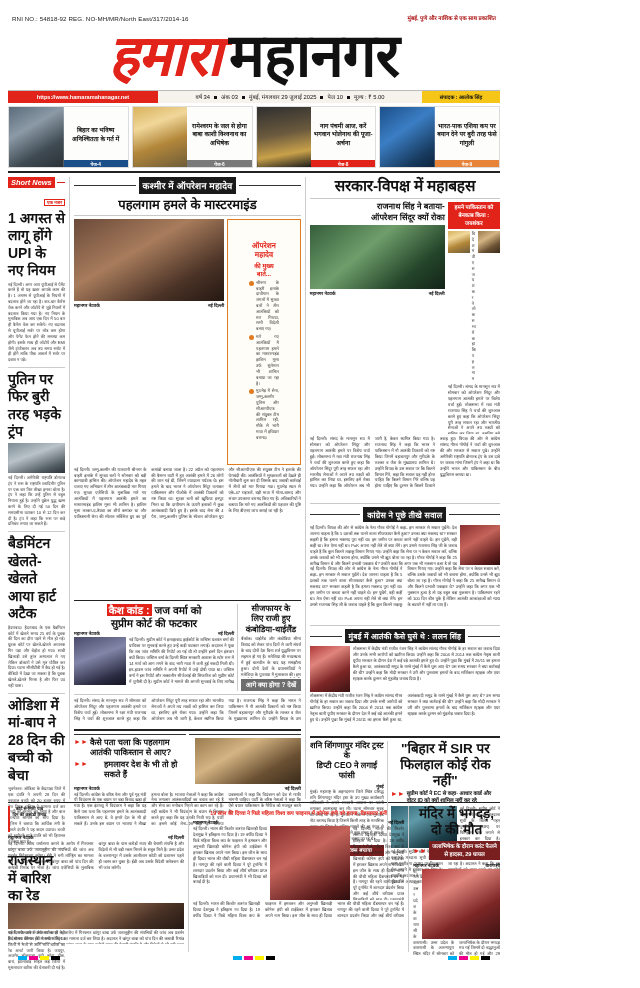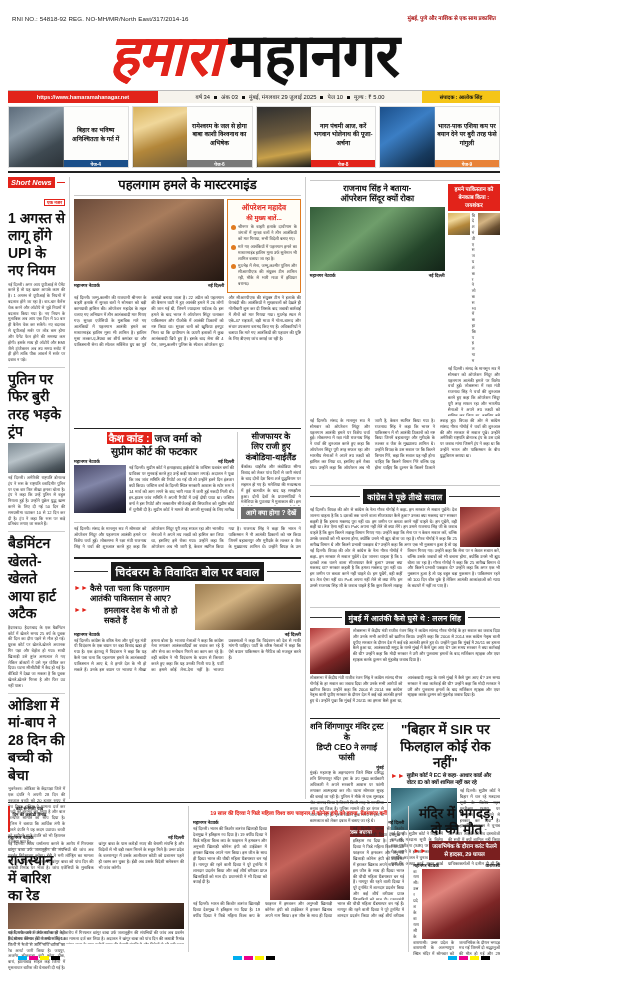--- a/index.html
+++ b/index.html
@@ -103,38 +103,38 @@
   .banner-wrap .ln { flex:1; height:1px; background:#333; }
 
   .headline-xl { font-size:15.5px; font-weight:bold; color:#111; line-height:1.18;
                  text-align:center; letter-spacing:-.2px; }
   .headline-l  { font-size:13px; font-weight:bold; color:#111; line-height:1.2;
                  text-align:center; }
   .headline-m  { font-size:10.5px; font-weight:bold; color:#111; line-height:1.2;
                  text-align:center; }
   .headline-s  { font-size:8.2px; font-weight:bold; color:#111; line-height:1.25;
                  text-align:center; }
-  .subhead-red { font-size:8.2px; font-weight:bold; color:#111; text-align:center;
+  .subhead-red { font-size:8.2px; font-weight:bold; color:#111; text-align:right;
                  line-height:1.3; }
 
   .byline { font-size:4.6px; font-weight:bold; color:#111; }
   .byline-right { font-size:4.6px; font-weight:bold; color:#111; text-align:right; }
 
   .body-txt { font-size:4.1px; color:#2a2a2a; line-height:1.45; text-align:justify;
               word-break:break-word; }
   .cols2 { column-count:2; column-gap:5px; }
   .cols3 { column-count:3; column-gap:5px; }
 
   .hr-thin { height:1px; background:#c8c8c8; margin:3px 0; }
   .hr-dark { height:1.6px; background:#222; margin:3px 0; }
 
   .photo { background-size:cover; background-position:center; }
 
   
-  .box-orange { border:1px solid #e07b20; padding:3px; background:#fffdf7; }
+  .box-orange { border:1px solid #e07b20; padding:21px; background:#fffdf7; }
   .box-orange-h { color:#e2231a; font-size:7.4px; font-weight:bold; text-align:center;
                   line-height:1.25; margin-bottom:2px; }
   .bullet-row { display:flex; gap:2px; margin-bottom:2px; }
   .bullet-dot { width:5px; height:5px; border-radius:50%; background:#e07b20; flex:none;
                 margin-top:1px; }
 
   .grey-band { background:#6e6e6e; color:#fff; font-size:6.6px; font-weight:bold;
                text-align:center; padding:1.5px 3px; }
   .red-band  { background:#e2231a; color:#fff; font-size:6.6px; font-weight:bold;
                text-align:center; padding:1.5px 3px; }
@@ -261,20 +261,25 @@
       <div class="sn-item">
         <div class="sn-title">राजस्थान में बारिश का रेड अलर्ट</div>
         <div class="sn-body">नई दिल्ली। मानसून की सक्रियता के चलते राजस्थान में तेज बारिश हो रही है। मौसम विभाग ने राजस्थान के 14 जिलों में भारी से अति भारी बारिश का रेड अलर्ट जारी किया है। जयपुर, अजमेर, भीलवाड़ा, बूंदी, कोटा, टोंक, बारां, झालावाड़ सहित कई जिलों में मूसलाधार बारिश की चेतावनी दी गई है।</div>
       </div>
     </div>
 
     <div class="rule-v"></div>
 
     <div class="col-mid">
 
+      <div class="banner-wrap">
+        <span class="ln"></span>
+        <span class="banner-black">कश्मीर में ऑपरेशन महादेव</span>
+        <span class="ln"></span>
+      </div>
 
       <div class="headline-l">पहलगाम हमले के मास्टरमाइंड</div>
       <div class="hr-thin"></div>
 
       <div style="display:flex;gap:3px;">
         <div style="width:150px;">
           <div class="photo img-e" style="height:82px;"></div>
           <div style="display:flex;justify-content:space-between;margin-top:1px;">
             <span class="byline">महानगर नेटवर्क</span>
             <span class="byline-right">नई दिल्ली</span>
@@ -328,21 +333,20 @@
         </div>
       </div>
 
       <div class="hr-thin"></div>
       <div class="body-txt cols3" style="height:28px;overflow:hidden;">नई दिल्ली। संसद के मानसून सत्र में सोमवार को ऑपरेशन सिंदूर और पहलगाम आतंकी हमले पर विशेष चर्चा हुई। लोकसभा में रक्षा मंत्री राजनाथ सिंह ने चर्चा की शुरुआत करते हुए कहा कि ऑपरेशन सिंदूर पूरी तरह सफल रहा और भारतीय सेनाओं ने अपने तय लक्ष्यों को हासिल कर लिया था, इसलिए इसे रोका गया। उन्होंने कहा कि ऑपरेशन अब भी जारी है, केवल स्थगित किया गया है। राजनाथ सिंह ने कहा कि भारत ने पाकिस्तान में नौ आतंकी ठिकानों को नष्ट किया जिनमें बहावलपुर और मुरीदके के लश्कर व जैश के मुख्यालय शामिल थे। उन्होंने विपक्ष के उस सवाल पर कि कितने विमान गिरे, कहा कि सवाल यह नहीं होना चाहिए कि कितने विमान गिरे बल्कि यह होना चाहिए कि दुश्मन के कितने ठिकाने तबाह हुए। विपक्ष की ओर से कांग्रेस सांसद गौरव गोगोई ने चर्चा की शुरुआत की और सरकार से सवाल पूछे। उन्होंने अमेरिकी राष्ट्रपति डोनाल्ड ट्रंप के उस दावे पर जवाब मांगा जिसमें ट्रंप ने कहा था कि उन्होंने भारत और पाकिस्तान के बीच युद्धविराम कराया था।</div>
 
       <div class="hr-dark"></div>
 
       <div class="banner-wrap">
         <span class="ln"></span>
-        <span class="banner-black" style="font-size:11px;">चिदंबरम के विवादित बोल पर बवाल</span>
         <span class="ln"></span>
       </div>
 
       <div style="display:flex;gap:3px;margin-top:2px;">
         <div style="width:118px;">
           <div style="display:flex;gap:2px;margin-bottom:2px;">
             <span class="arrow-pt">►►</span>
             <span class="headline-s" style="text-align:left;">कैसे पता चला कि पहलगाम आतंकी पाकिस्तान से आए?</span>
           </div>
           <div style="display:flex;gap:16px;">
@@ -356,20 +360,21 @@
       <div style="display:flex;justify-content:space-between;margin-top:1px;">
         <span class="byline">महानगर नेटवर्क</span>
         <span class="byline-right">नई दिल्ली</span>
       </div>
       <div class="body-txt cols3" style="margin-top:1px;height:78px;overflow:hidden;">नई दिल्ली। कांग्रेस के वरिष्ठ नेता और पूर्व गृह मंत्री पी चिदंबरम के एक बयान पर बड़ा विवाद खड़ा हो गया है। एक इंटरव्यू में चिदंबरम ने कहा कि यह कैसे पता चला कि पहलगाम हमले के आतंकवादी पाकिस्तान से आए थे, वे हमारे देश के भी हो सकते हैं। उनके इस बयान पर भाजपा ने तीखा हमला बोला है। भाजपा नेताओं ने कहा कि कांग्रेस नेता लगातार आतंकवादियों का बचाव कर रहे हैं और सेना का मनोबल गिराने का काम कर रहे हैं। वहीं कांग्रेस ने भी चिदंबरम के बयान से किनारा करते हुए कहा कि यह उनकी निजी राय है, पार्टी का इससे कोई लेना-देना नहीं है। भाजपा प्रवक्ताओं ने कहा कि चिदंबरम को देश से माफी मांगनी चाहिए। पार्टी के वरिष्ठ नेताओं ने कहा कि ऐसे बयान पाकिस्तान के नैरेटिव को मजबूत करते हैं।</div>
     </div>
 
     <div class="rule-v"></div>
 
     <div class="col-right">
+      <div class="headline-xl">सरकार-विपक्ष में महाबहस</div>
       <div class="hr-thin"></div>
 
       <div style="display:flex;gap:3px;">
         <div style="width:135px;">
           <div class="subhead-red">राजनाथ सिंह ने बताया-</div>
           <div class="subhead-red">ऑपरेशन सिंदूर क्यों रोका</div>
           <div class="photo img-g" style="height:64px;margin-top:2px;"></div>
           <div style="display:flex;justify-content:space-between;margin-top:1px;">
             <span class="byline">महानगर नेटवर्क</span>
             <span class="byline-right">नई दिल्ली</span>

